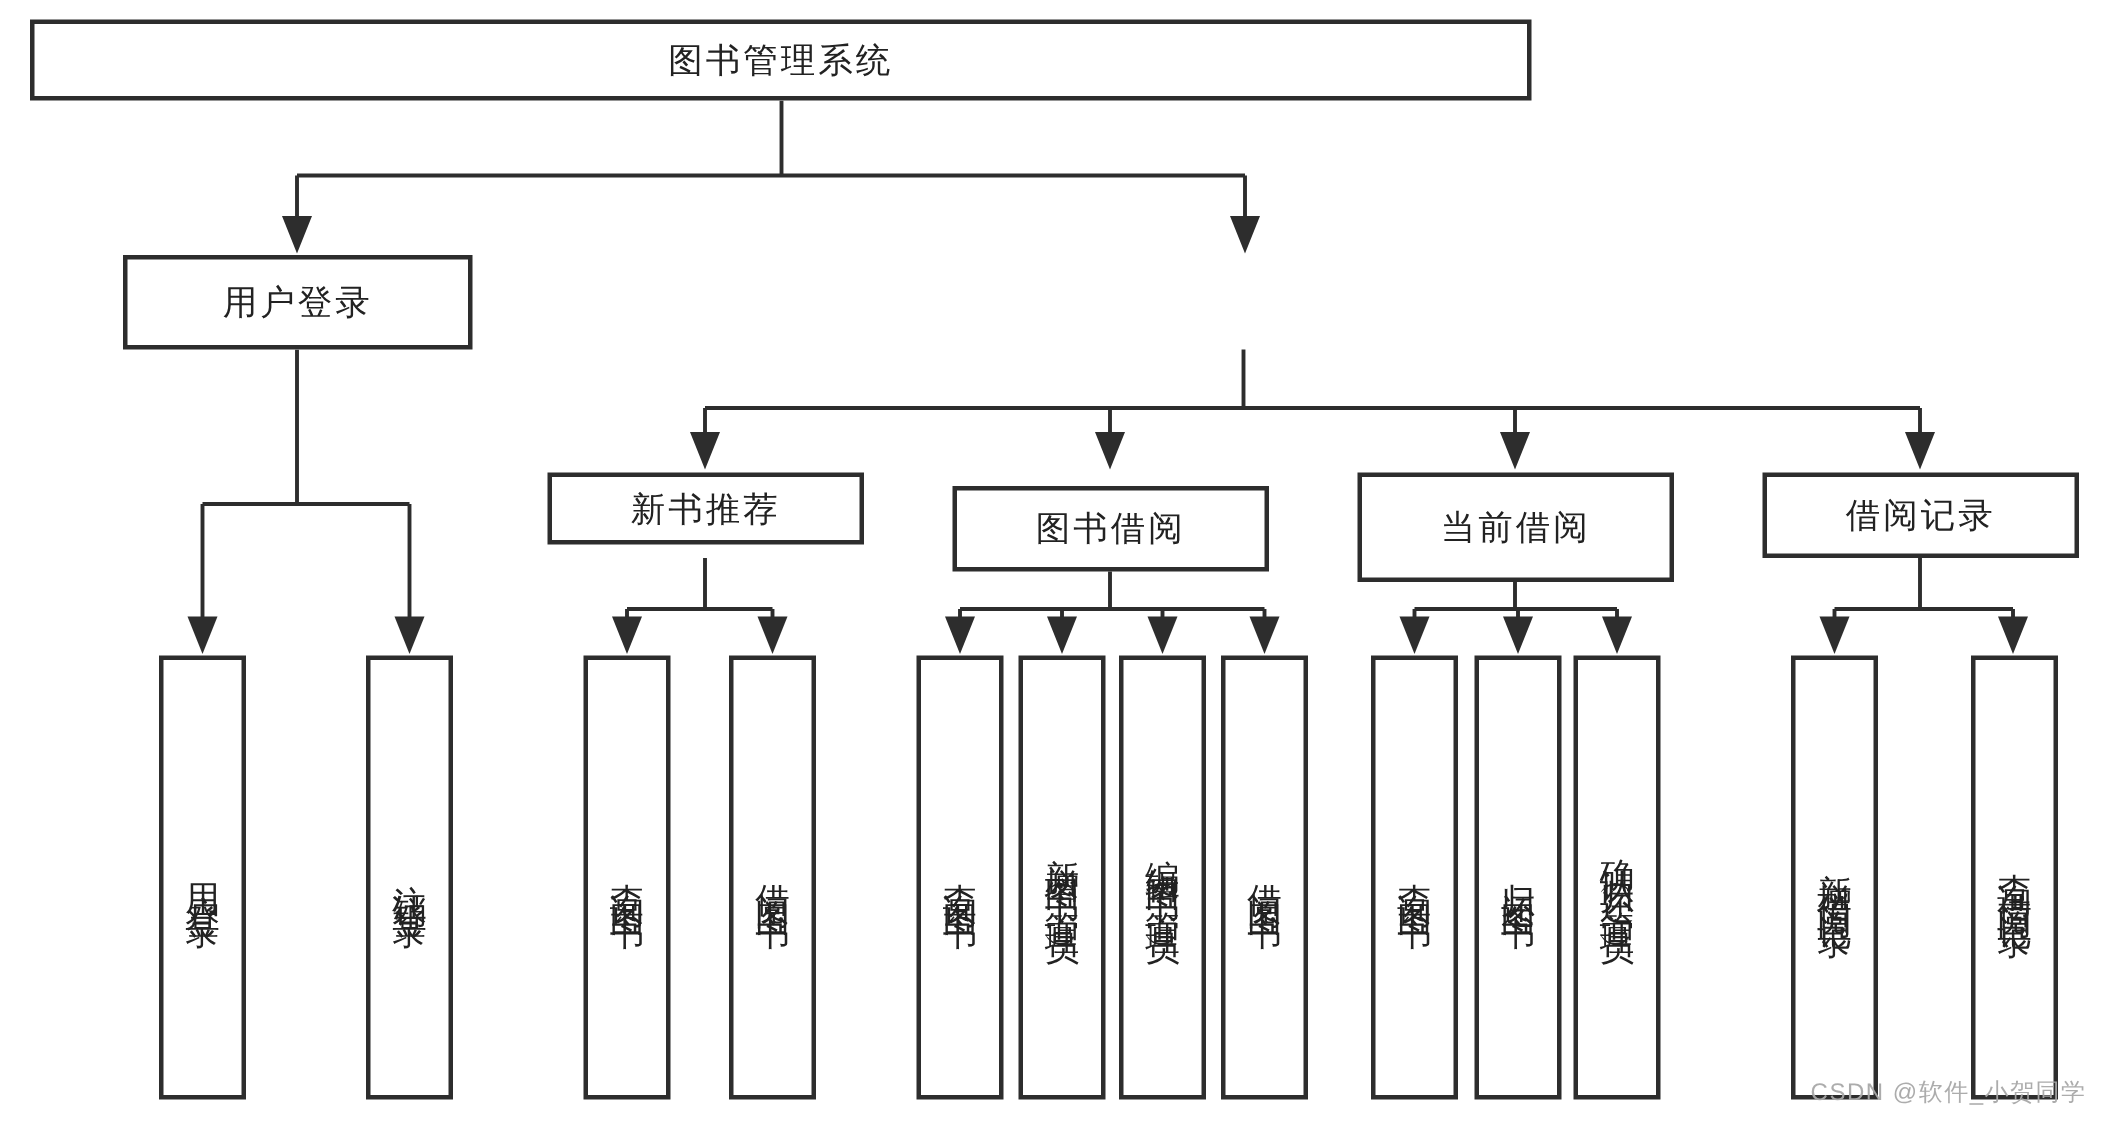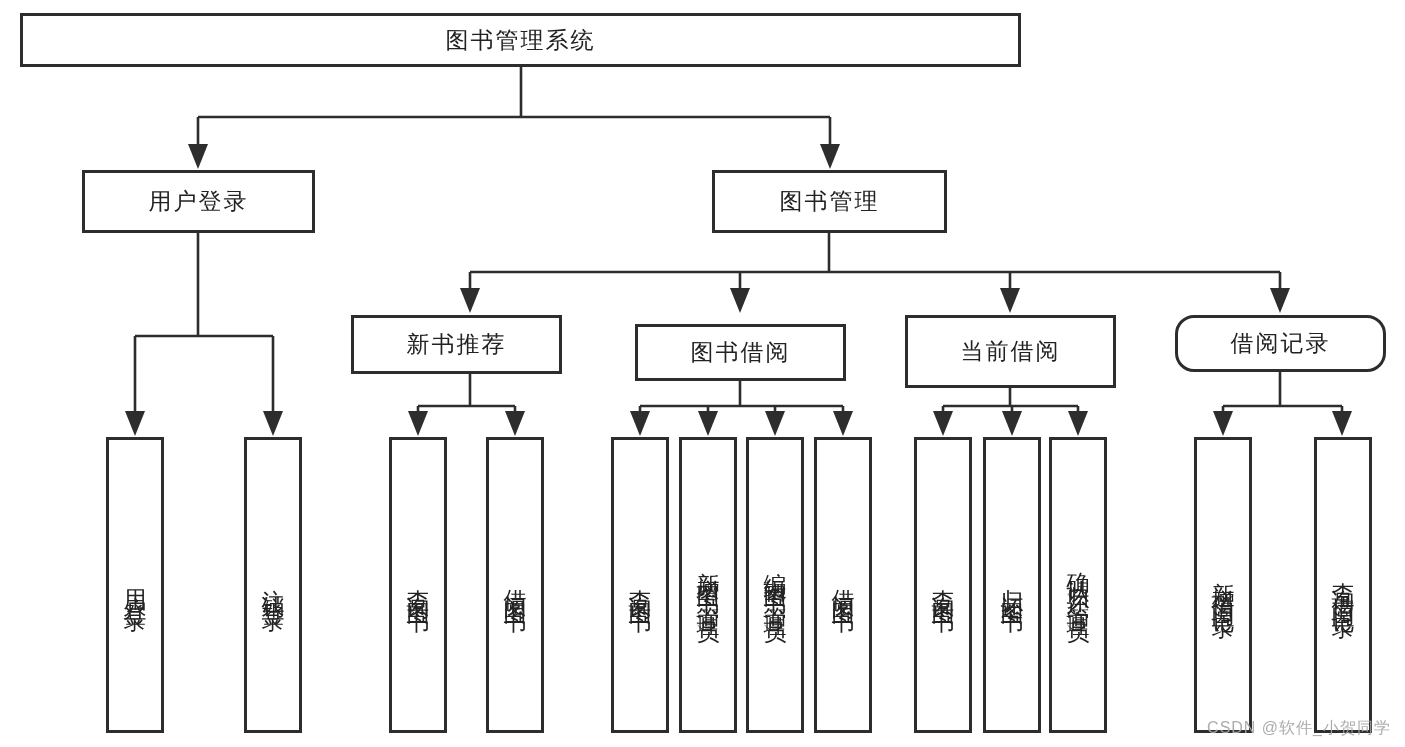--- a/index.html
+++ b/index.html
@@ -131,34 +131,31 @@
     </g>
   </svg>
 
   <div class="node" style="left:20px; top:13px; width:1001px; height:54px;">
     <span>图书管理系统</span>
   </div>
 
   <div class="node" style="left:82px; top:170px; width:233px; height:63px;">
     <span>用户登录</span>
   </div>
-  <div class="node" style="left:712px; top:170px; width:235px; height:63px;">
-    <span>图书管理</span>
-  </div>
-
-  <div class="node" style="left:351px; top:315px; width:211px; height:59px;">
+
+  <div class="node" style="left:365px; top:315px; width:211px; height:48px;">
     <span>新书推荐</span>
   </div>
   <div class="node" style="left:635px; top:324px; width:211px; height:57px;">
     <span>图书借阅</span>
   </div>
   <div class="node" style="left:905px; top:315px; width:211px; height:73px;">
     <span>当前借阅</span>
   </div>
-  <div class="node" style="left:1175px; top:315px; width:211px; height:57px;border-radius:19px;">
+  <div class="node" style="left:1175px; top:315px; width:211px; height:57px;">
     <span>借阅记录</span>
   </div>
 
   <div class="vnode" style="left:106px; top:437px; width:58px; height:296px;">
     <span class="vtext">用户登录</span>
   </div>
   <div class="vnode" style="left:244px; top:437px; width:58px; height:296px;">
     <span class="vtext">注销登录</span>
   </div>
 

